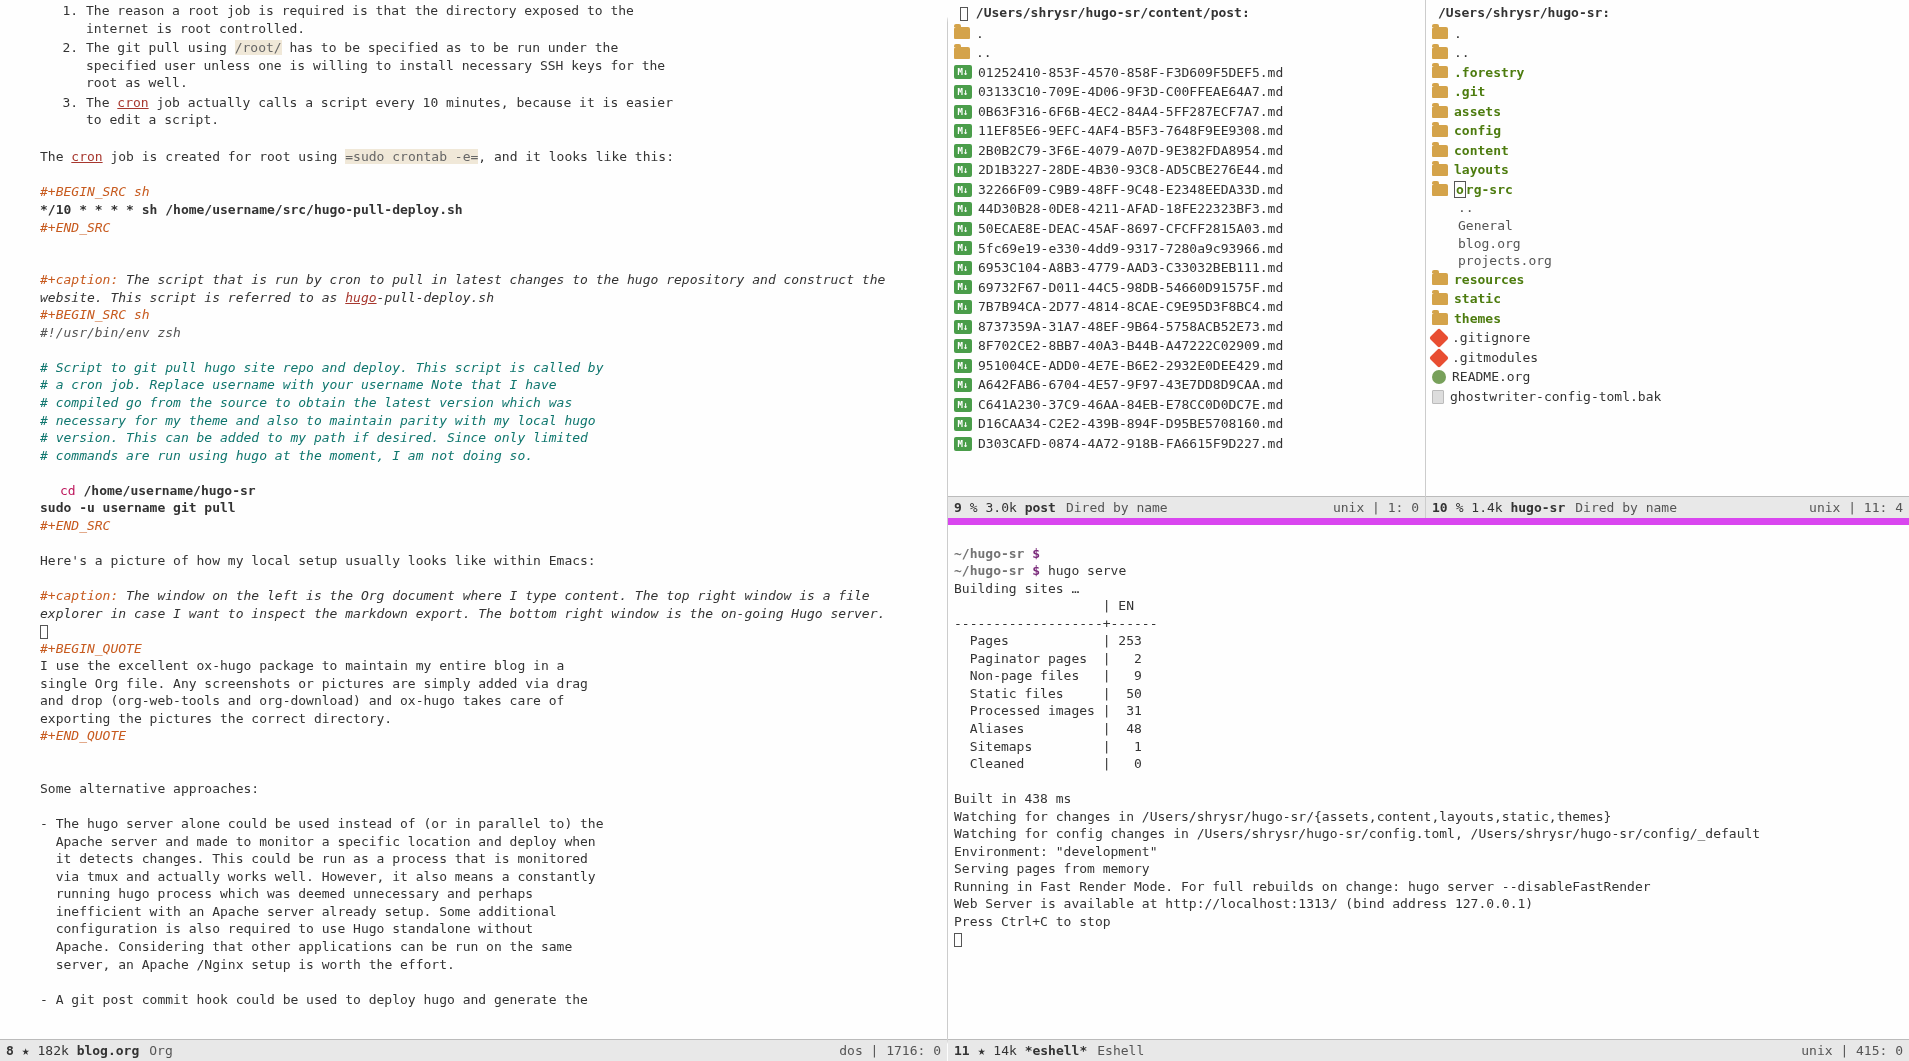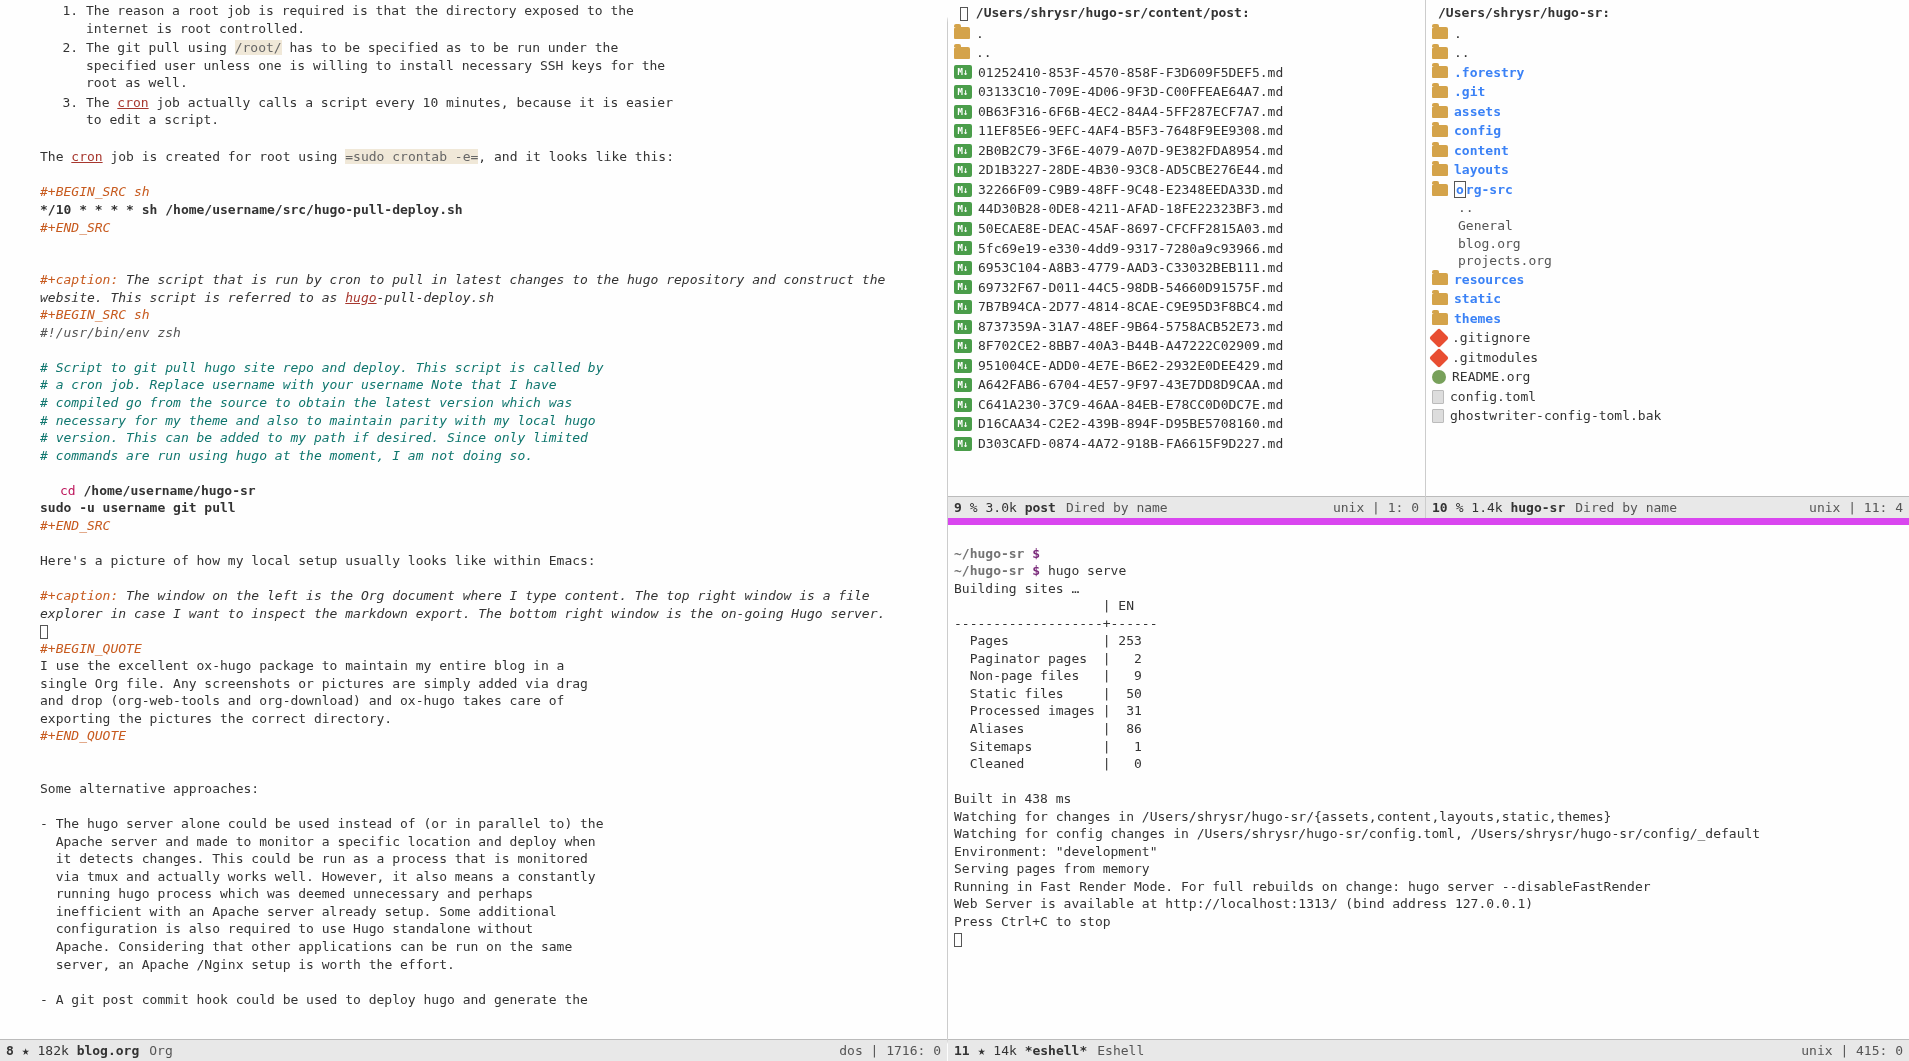--- a/index.html
+++ b/index.html
@@ -140,21 +140,21 @@
   position: relative;
 }
 .icon-file {
   display: inline-block;
   width: 12px;
   height: 14px;
   background: #ddd;
   border: 1px solid #bbb;
   border-radius: 1px;
 }
-.dir-name { color: #3b82f6; font-weight: bold; }
+.dir-name { color: #4d7c0f; font-weight: bold; }
 .sub-item { padding-left: 26px; color: #555; }
 .dot-link { text-decoration: underline; color: #a7372e; }
 .cmd-hl { background: #f0e8d8; color: #666; }
 .italic { font-style: italic; }
 .orange { color: #c75a1e; font-style: italic; }
 .gray-ital { color: #0f766e; font-style: italic;}
 .kw { color: #be185d; margin-left: 20px; }
 .path-kw { color: #333; font-weight: bold; }
 ol { padding-left: 46px; }
 ol li { padding-bottom: 2px; max-width: 600px; }
@@ -402,24 +402,20 @@
             <div class="file-row">
               <span class="icon-git"></span>
               <span>.gitmodules</span>
             </div>
             <div class="file-row">
               <span class="icon-org"></span>
               <span>README.org</span>
             </div>
             <div class="file-row">
               <span class="icon-file"></span>
-              <span>config.toml</span>
-            </div>
-            <div class="file-row">
-              <span class="icon-file"></span>
               <span>ghostwriter-config-toml.bak</span>
             </div>
           </div>
       </div>
       <div class="modeline">
         <span class="ml-num">10</span>
         <span>%</span>
           <span>&nbsp;</span>
         <span>1.4k</span>
           <span>&nbsp;</span>
@@ -435,21 +431,21 @@
 <span class="prompt-path">~/hugo-sr</span><span class="prompt-dollar"> $</span>
 <span class="prompt-path">~/hugo-sr</span><span class="prompt-dollar"> $</span><span> hugo serve</span>
 <span>Building sites …</span>
 <span>                   | EN</span>
 <span>-------------------+------</span>
 <span>  Pages            | 253</span>
 <span>  Paginator pages  |   2</span>
 <span>  Non-page files   |   9</span>
 <span>  Static files     |  50</span>
 <span>  Processed images |  31</span>
-<span>  Aliases          |  86</span>
+<span>  Aliases          |  48</span>
 <span>  Sitemaps         |   1</span>
 <span>  Cleaned          |   0</span>
 
 <span>Built in 438 ms</span>
 <span>Watching for changes in /Users/shrysr/hugo-sr/{assets,content,layouts,static,themes}</span>
 <span>Watching for config changes in /Users/shrysr/hugo-sr/config.toml, /Users/shrysr/hugo-sr/config/_default</span>
 <span>Environment: "development"</span>
 <span>Serving pages from memory</span>
 <span>Running in Fast Render Mode. For full rebuilds on change: hugo server --disableFastRender</span>
 <span>Web Server is available at http://localhost:1313/ (bind address 127.0.0.1)</span>

